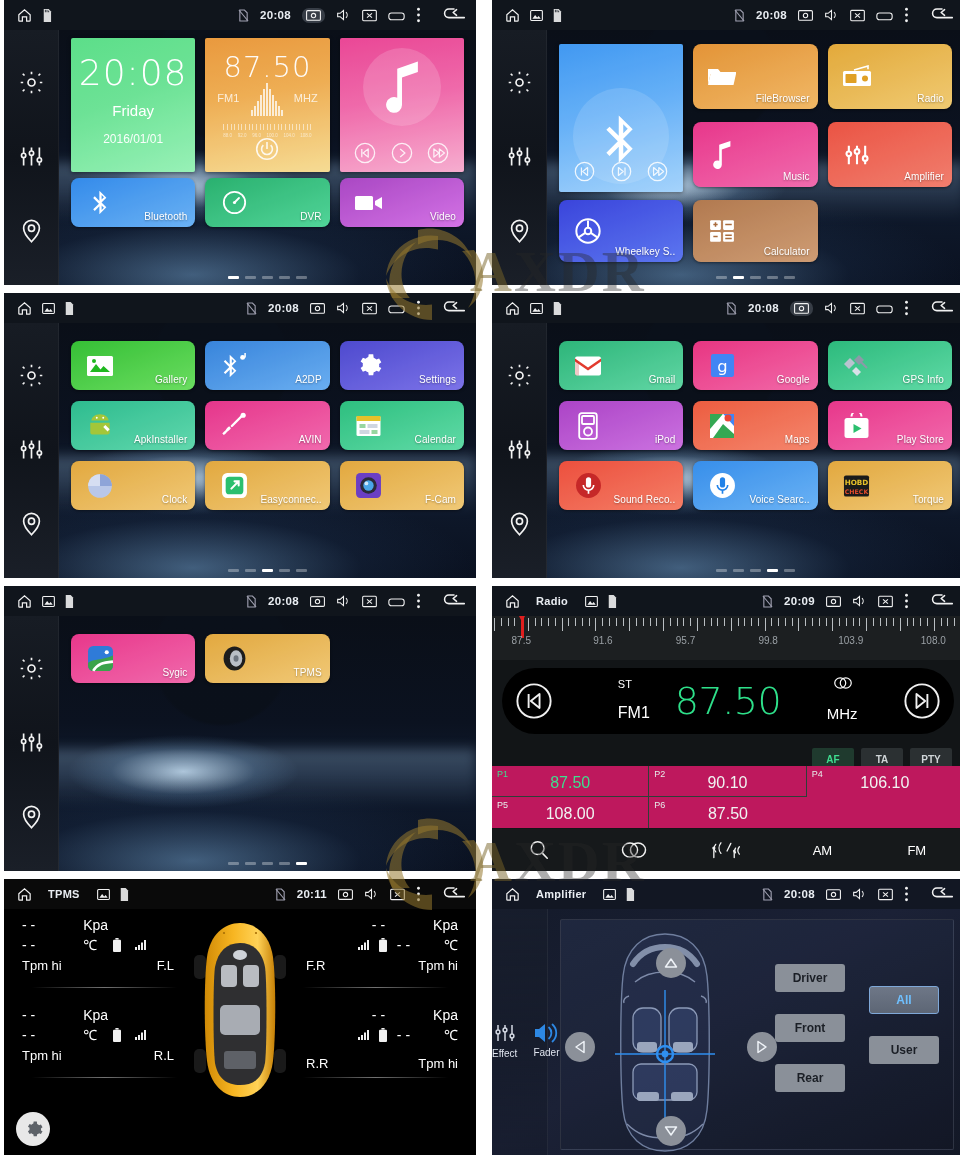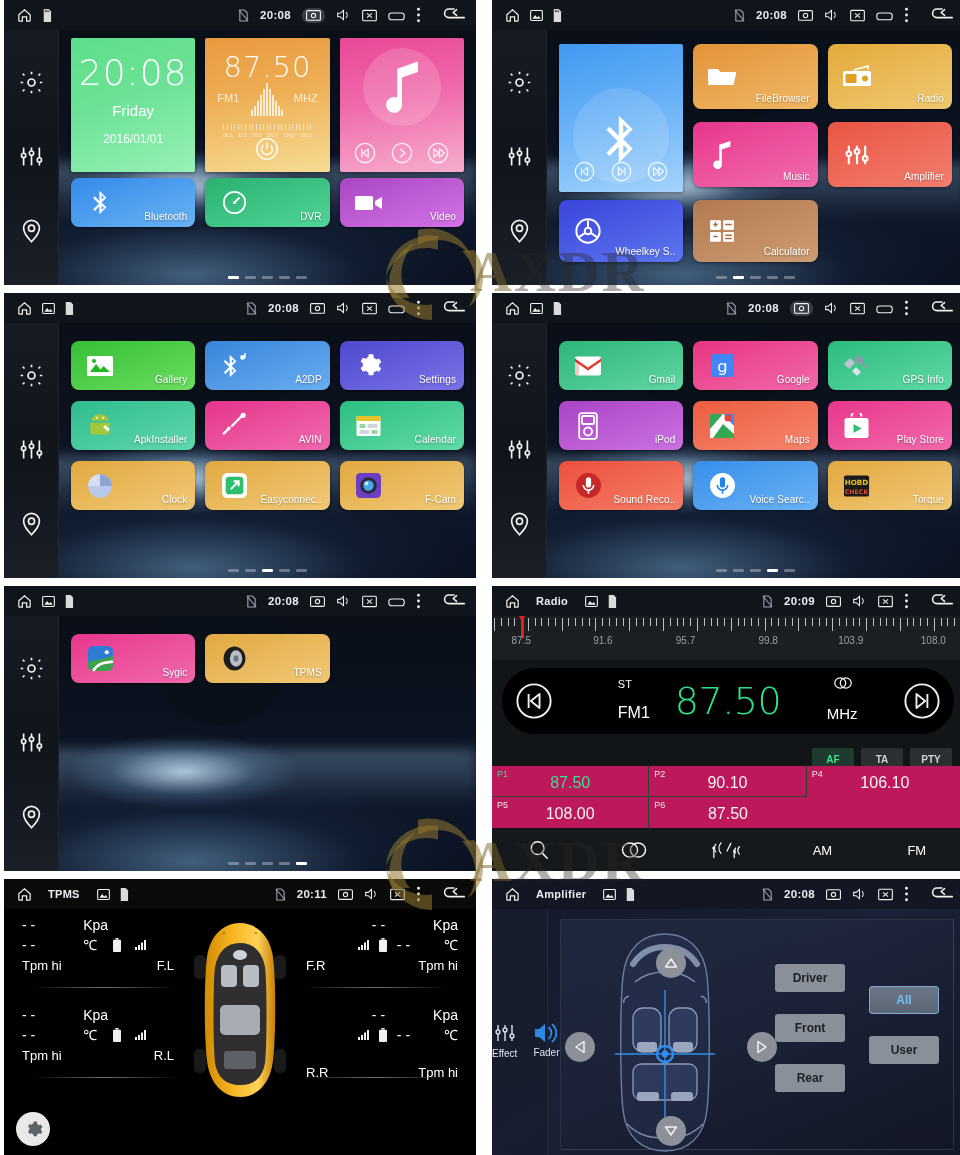--- a/index.html
+++ b/index.html
@@ -1622,21 +1622,21 @@
             </span>
           <span class="ico" style="margin-left:4px">
               <svg width="8" height="14" viewBox="0 0 8 14" fill="#fff">
                 <rect x="2.4" y="0" width="3.2" height="1.6"></rect>
                 <rect x="0" y="1.8" width="8" height="12.2" rx="1"></rect>
               </svg>
             </span>
           <span class="tp-line2" style="margin-left:6px">- -</span>
           <span class="tp-line2" style="margin-left:30px">℃</span>
         </div>
-        <div style="display:flex; justify-content:space-between; margin-top:21px; width:152px; margin-left:8px;">
+        <div style="display:flex; justify-content:space-between; margin-top:12px; width:152px; margin-left:8px;">
           <span class="tp-line3">R.R</span>
           <span class="tp-line3">Tpm hi</span>
         </div>
       </div>
       <div class="tpms-hr" style="right:28px; width:145px; top:168px;"></div>
 
       <div class="car">
         <svg width="104" height="190" viewBox="0 0 104 190">
           <defs>
             <linearGradient id="cg" x1="0" y1="0" x2="1" y2="0">

